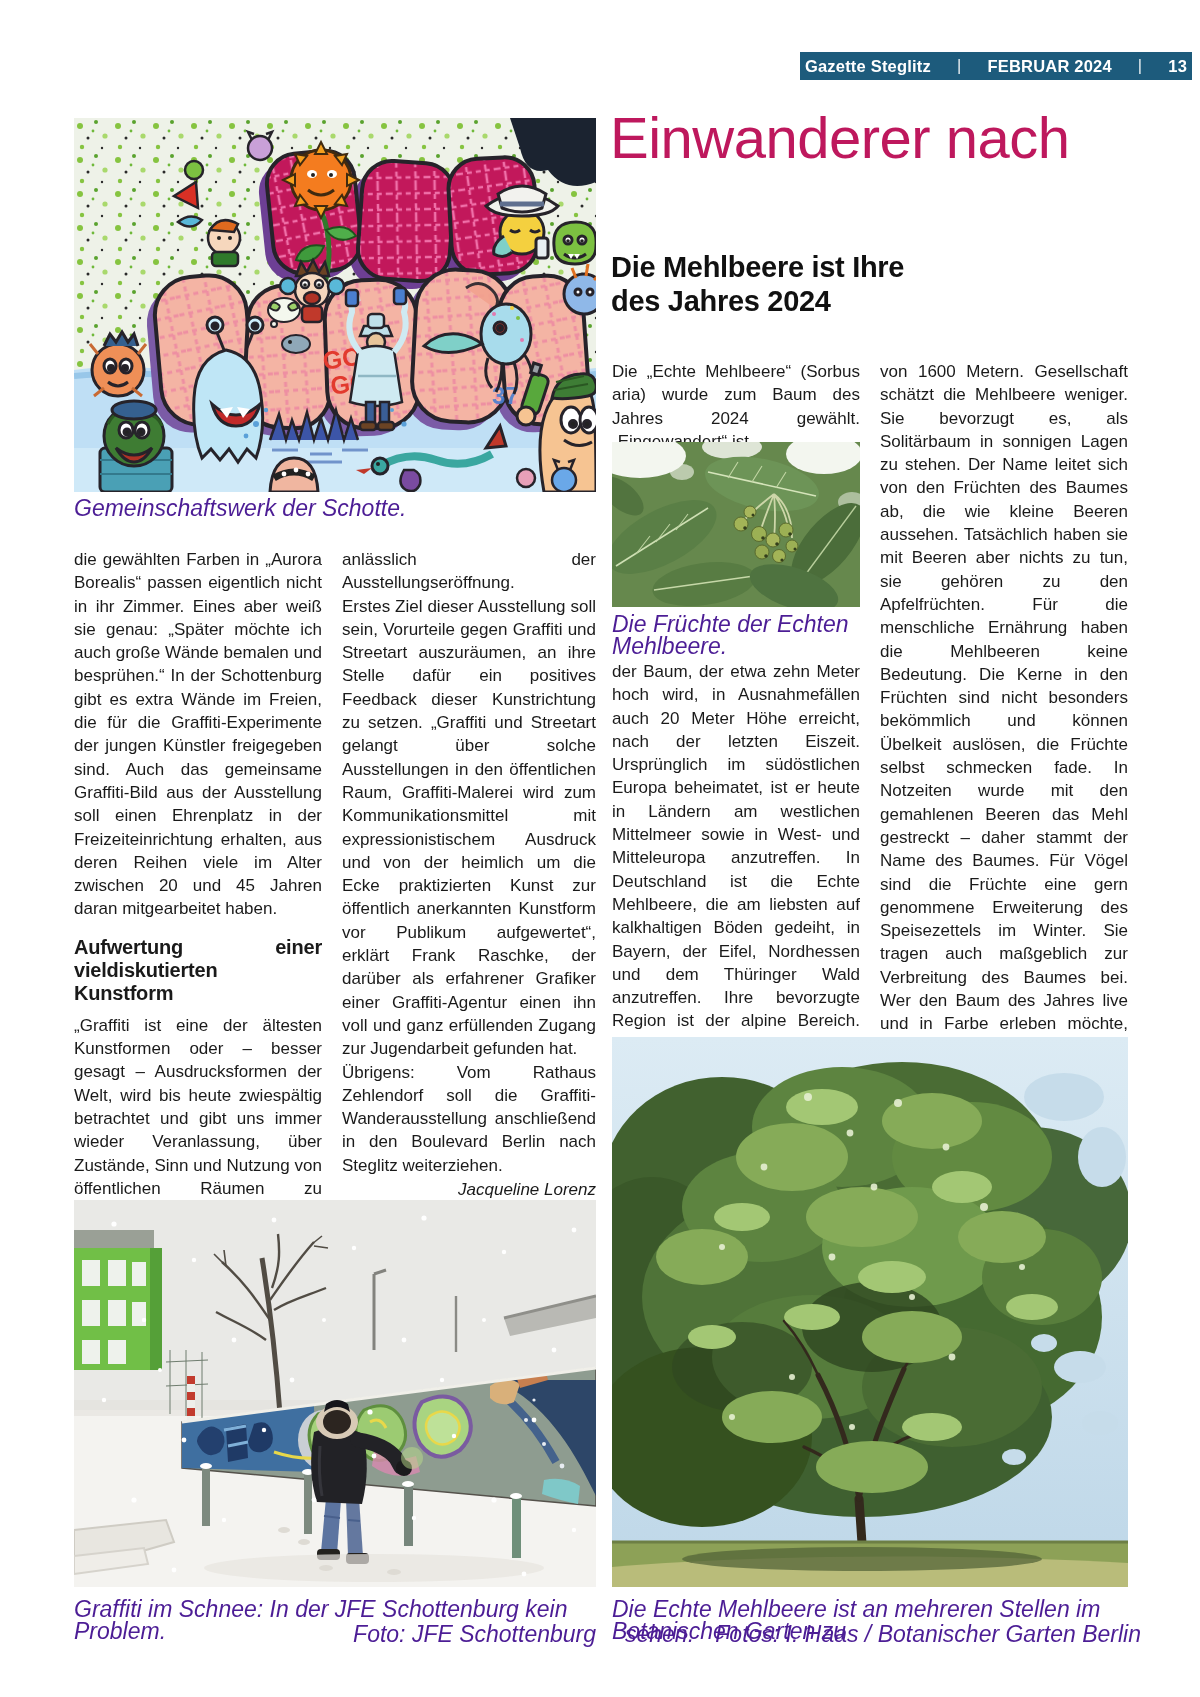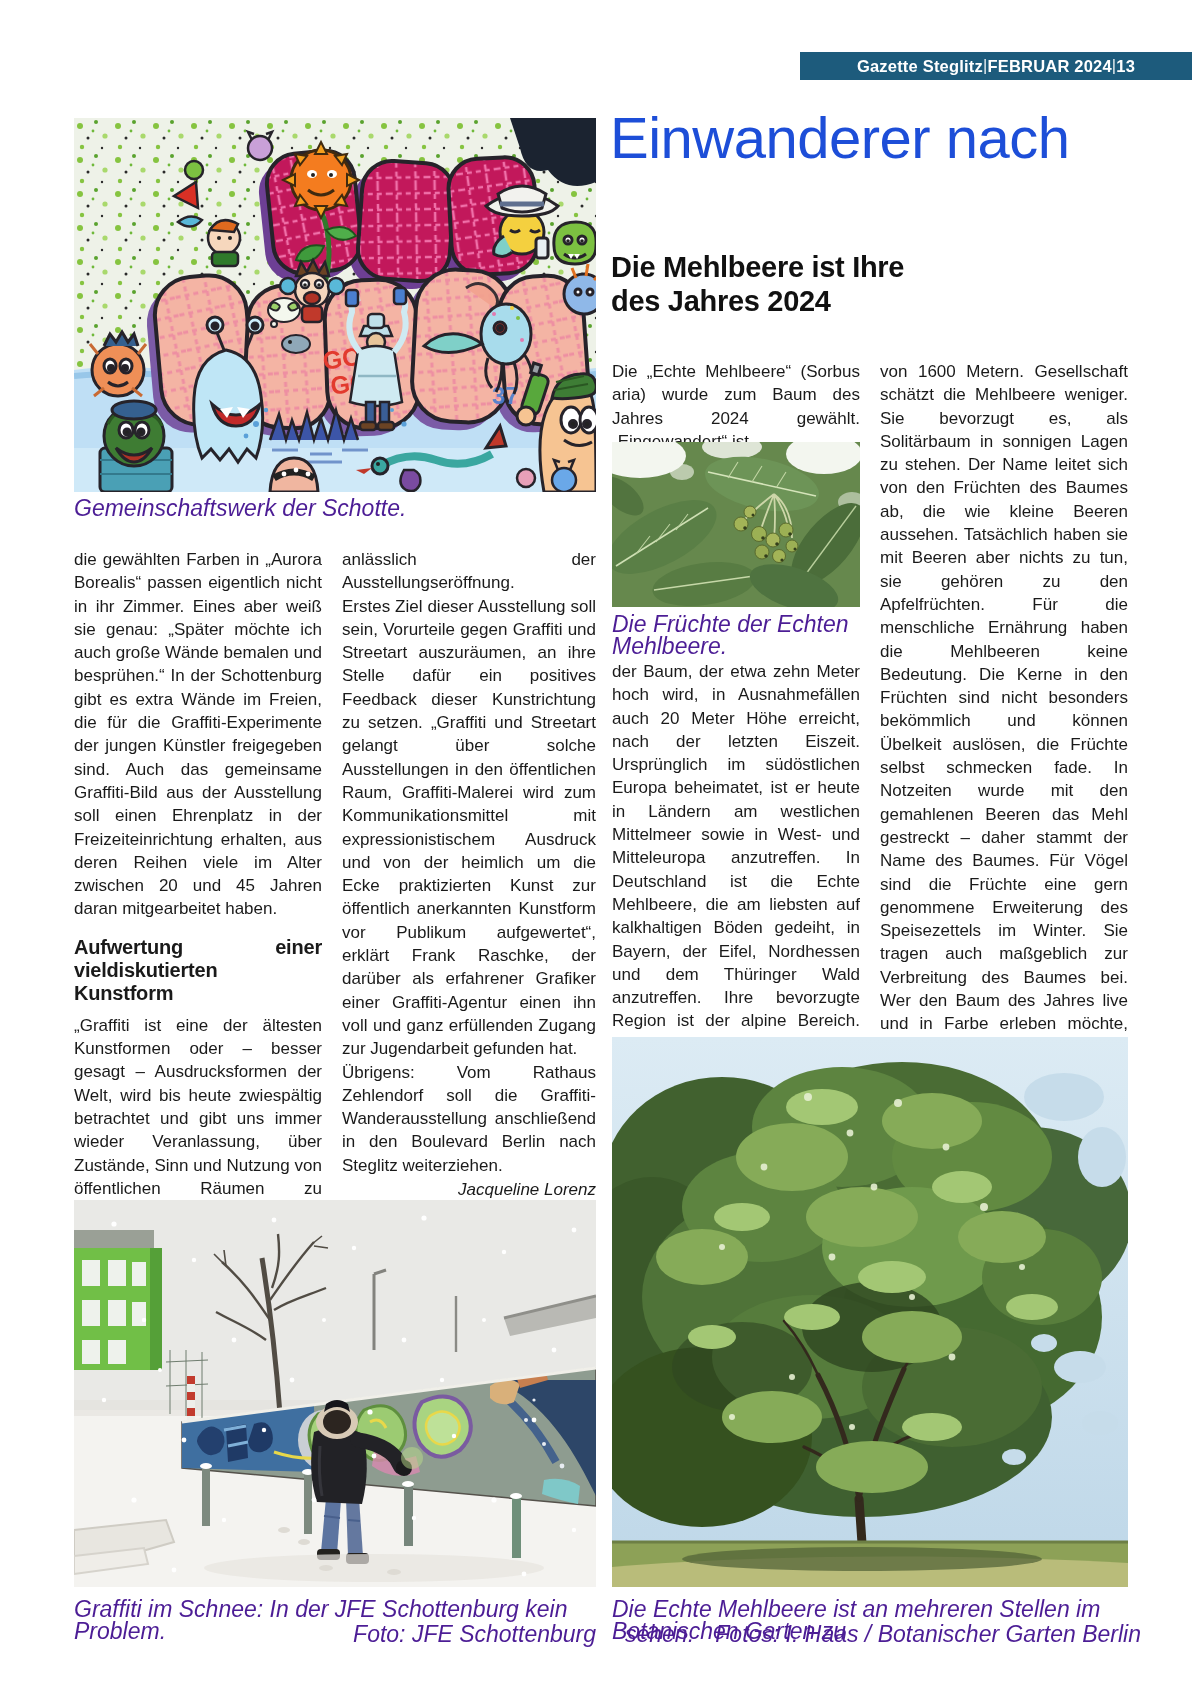--- a/index.html
+++ b/index.html
@@ -1,25 +1,25 @@
 <!DOCTYPE html>
 <html lang="de"><head>
 <meta charset="utf-8">
 <style>
   html,body{margin:0;padding:0}
   body{width:1200px;height:1697px;position:relative;background:#ffffff;
        font-family:"Liberation Sans","DejaVu Sans",sans-serif;color:#1a1a1a;overflow:hidden}
   
   #header-bar{position:absolute;left:800px;top:52px;width:392px;height:28px;background:#1d5b7c;
-              color:#fff;display:flex;align-items:center;justify-content:center;gap:0;
+              color:#fff;display:flex;align-items:center;justify-content:center;gap:26px;
               font-size:16.5px;font-weight:700;letter-spacing:.2px}
   #header-bar .sep{font-weight:400;opacity:.9;position:relative;top:-1px}
   
   .headline{position:absolute;left:610px;top:106px;width:575px;font-size:58px;line-height:63px;
-            color:#1d4ed8;letter-spacing:-.5px;font-weight:400}
+            color:#be185d;letter-spacing:-.5px;font-weight:400}
   .subheadline{position:absolute;left:611px;top:250px;width:520px;font-size:29px;line-height:34px;
                font-weight:700;letter-spacing:-.3px;color:#111}
   
   .col{position:absolute;font-size:17px;line-height:23.3px;text-align:justify;color:#1a1a1a}
   .col p{margin:0}
   .colhead{font-size:20px;line-height:23px;margin:15px 0 9px 0;font-weight:700;letter-spacing:-.2px}
   .byline{text-align:right;font-style:italic;margin-top:1px}
   
   .cap{position:absolute;font-style:italic;font-size:23px;line-height:22px;color:#4c1d95}
   .cap-right{text-align:right}

